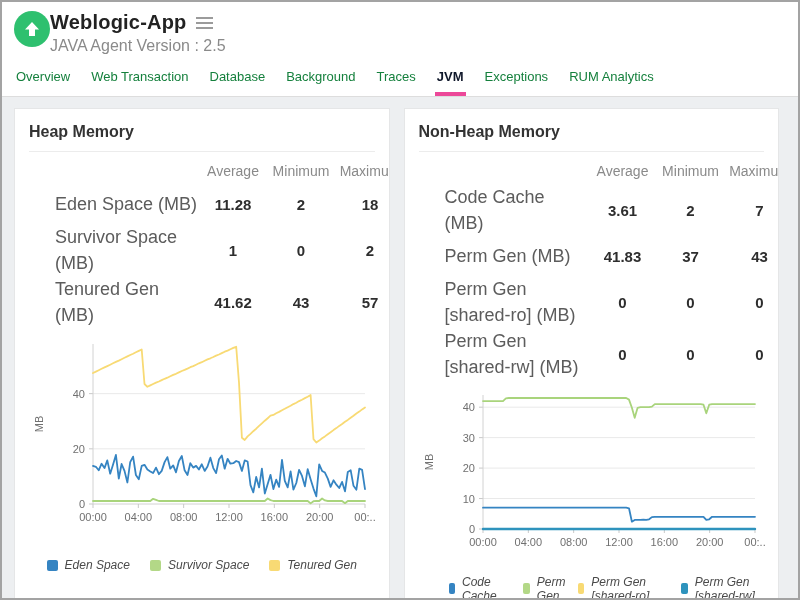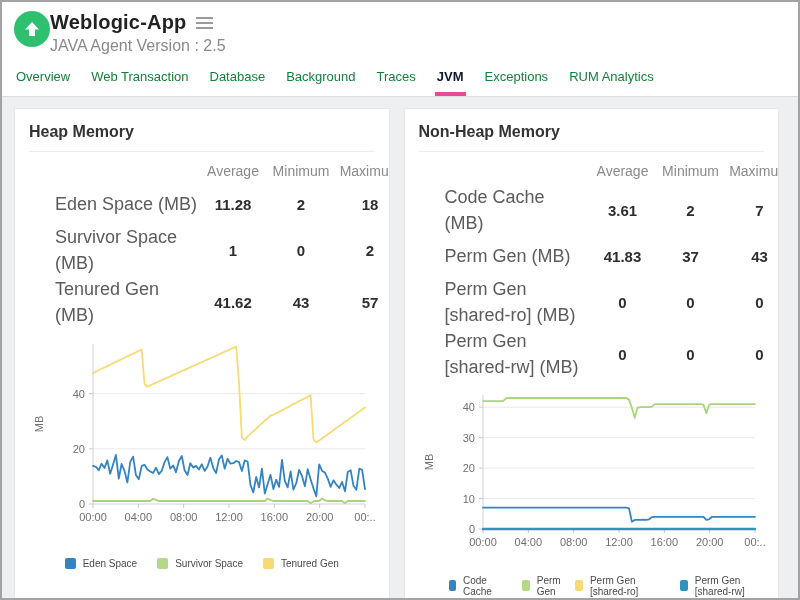--- a/index.html
+++ b/index.html
@@ -36,21 +36,21 @@
   .th { font-size:14px; color:#8a8a8a; text-align:center; white-space:nowrap; }
   .tlabel { font-size:18px; color:#5c5c5c; padding-left:26px; line-height:1.45; }
   .tval { font-size:15px; font-weight:600; color:#2e2e2e; text-align:center; }
   .r40 { min-height:40px; } .r44 { min-height:44px; } .r42 { min-height:42px; }
 
   
   .chart { margin-top:6px; }
   .tick { font-size:11px; fill:#707070; font-family:"Liberation Sans", sans-serif; }
 
   
-  .legend { display:flex; gap:20px; font-size:10px; color:#4a4a4a; align-items:center; }
+  .legend { display:flex; gap:20px; font-size:12px; color:#4a4a4a; align-items:center;font-style:italic; }
   .legend.center { justify-content:center; margin-top:30px; }
   .legend-col { display:flex; gap:8px; margin:22px 0 0 30px; }
   .legend-row { display:flex; gap:22px; }
   .litem { display:flex; align-items:center; gap:7px; cursor:pointer; }
   .chip { width:11px; height:11px; border-radius:2px; display:inline-block; }
 </style>
 </head>
 <body>
 
 <div class="frame">

